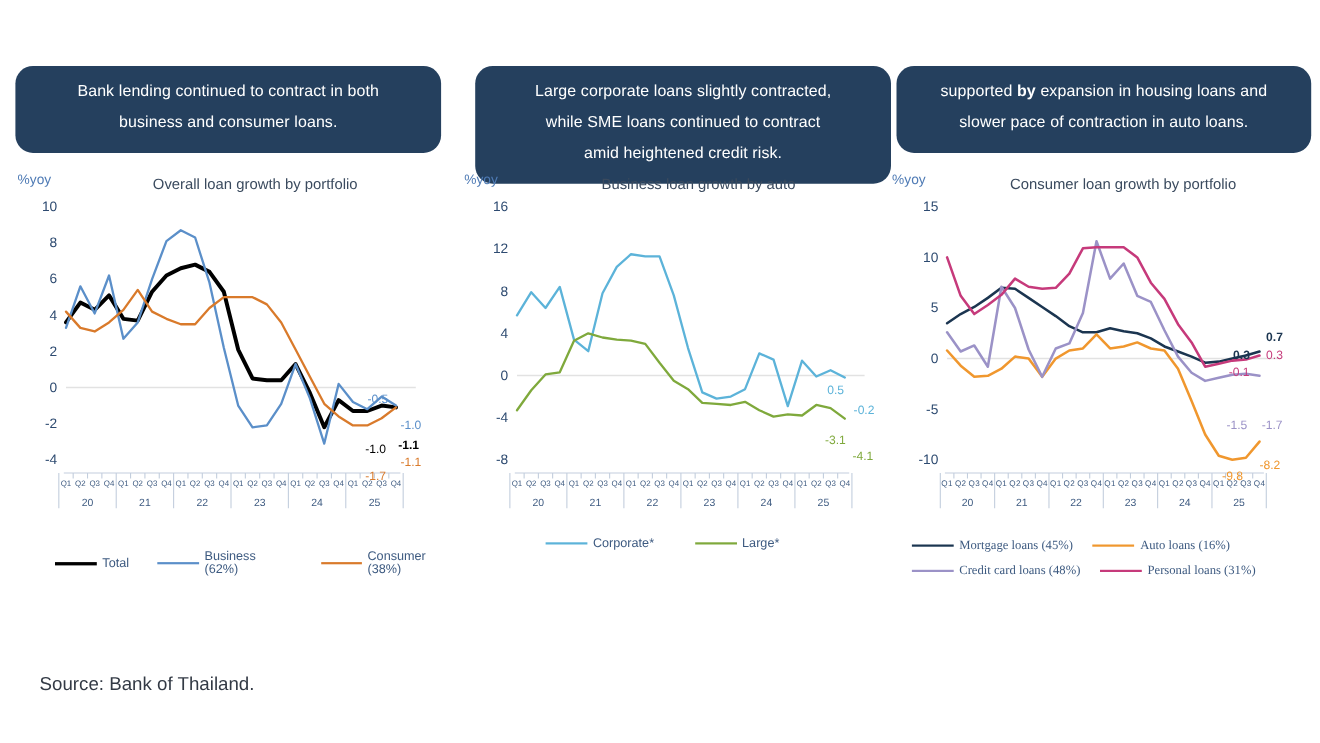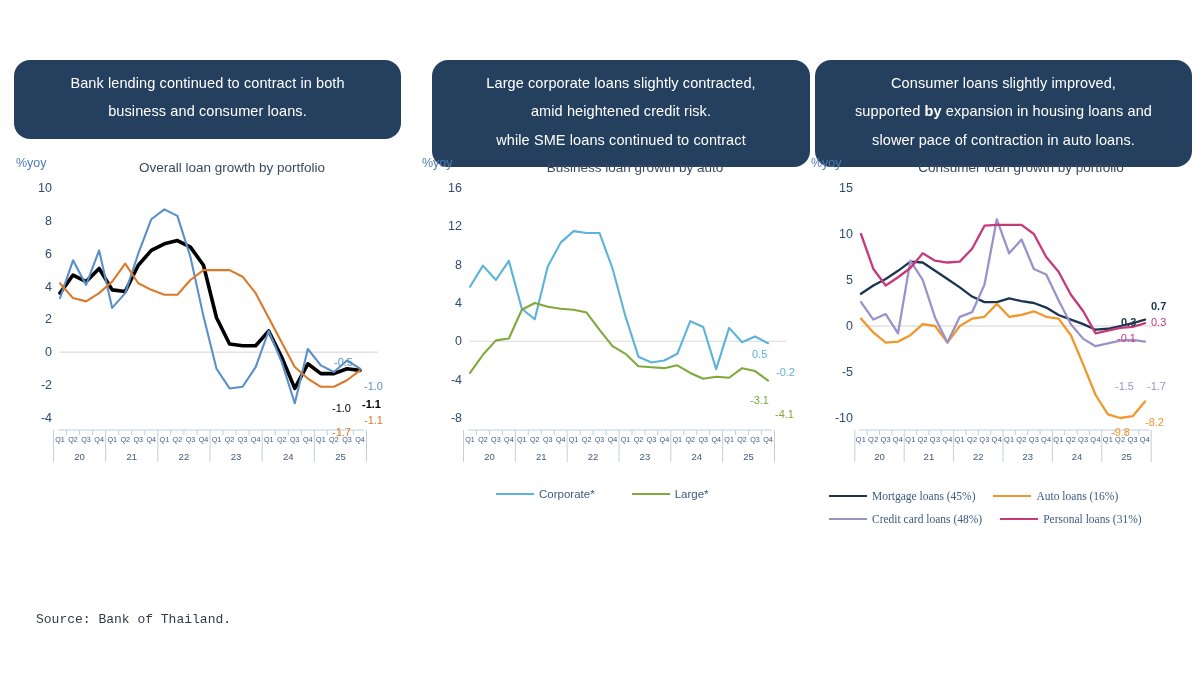--- a/index.html
+++ b/index.html
@@ -58,21 +58,21 @@
   .ytick-year { font-size:9.5px; fill:#3d5a80; font-family:"Liberation Sans", sans-serif; }
   .dlabel { font-size:11px; font-family:"Liberation Sans", sans-serif; }
 
   .legend { position:absolute; font-size:11.5px; color:#3d5a80; }
   .legend-row { display:flex; align-items:center; }
   .lg-item { display:flex; align-items:center; }
   .swatch { display:inline-block; width:38px; height:0; border-top-style:solid; margin-right:5px; }
 
   .source {
     position:absolute; left:36px; top:612px;
-    font-size:13px; color:#333a45;font-family:Liberation Mono, monospace;
+    font-size:17px; color:#333a45;
   }
 </style>
 </head>
 <body>
 
 <div class="slide">
 
   <div class="panels">
 
     <div class="panel p1">
@@ -153,27 +153,43 @@
             <polyline points="46,130.07142857142856 59.04347826086956,92.28571428571428 72.08695652173913,116.92857142857144 85.13043478260869,82.42857142857144 98.17391304347825,139.92857142857144 111.21739130434783,125.14285714285715 124.26086956521739,85.71428571428572 137.30434782608697,51.21428571428572 150.3478260869565,41.35714285714286 163.3913043478261,47.928571428571416 176.43478260869566,88.99999999999997 189.47826086956522,148.14285714285714 202.52173913043478,200.71428571428572 215.56521739130434,220.42857142857144 228.60869565217394,218.78571428571428 241.65217391304347,199.07142857142856 254.69565217391303,162.92857142857144 267.7391304347826,194.14285714285714 280.7826086956522,235.21428571428572 293.82608695652175,181 306.8695652173913,197.42857142857142 319.9130434782609,204 332.95652173913044,192.5 346,200.71428571428572" fill="none" stroke="#5b8fc9" stroke-width="2.1" stroke-linejoin="round" stroke-linecap="round"></polyline>
             <polyline points="46,115.2857142857143 59.04347826086956,130.07142857142856 72.08695652173913,133.35714285714286 85.13043478260869,125.14285714285715 98.17391304347825,113.64285714285714 111.21739130434783,95.57142857142856 124.26086956521739,115.2857142857143 137.30434782608697,121.85714285714286 150.3478260869565,126.78571428571429 163.3913043478261,126.78571428571429 176.43478260869566,112 189.47826086956522,102.14285714285714 202.52173913043478,102.14285714285714 215.56521739130434,102.14285714285714 228.60869565217394,108.71428571428572 241.65217391304347,125.14285714285715 254.69565217391303,149.78571428571428 267.7391304347826,174.42857142857144 280.7826086956522,199.07142857142856 293.82608695652175,210.57142857142856 306.8695652173913,218.78571428571428 319.9130434782609,218.78571428571428 332.95652173913044,212.21428571428572 346,202.35714285714286" fill="none" stroke="#d97a2b" stroke-width="2.1" stroke-linejoin="round" stroke-linecap="round"></polyline>
             <text x="320" y="198" class="dlabel" fill="#5b8fc9">-0.5</text>
             <text x="350" y="222" class="dlabel" fill="#5b8fc9">-1.0</text>
             <text x="318" y="244" class="dlabel" fill="#000000">-1.0</text>
             <text x="348" y="240" class="dlabel" fill="#000000" font-weight="bold">-1.1</text>
             <text x="318" y="268" class="dlabel" fill="#d97a2b">-1.7</text>
             <text x="350" y="256" class="dlabel" fill="#d97a2b">-1.1</text>
           </svg>
       </div>
+      <div class="legend" style="left:36px; top:440px; width:370px;">
+        <div class="legend-row" id="leg0a" style="gap:26px;">
+            <span class="lg-item">
+              <span class="swatch" style="border-top-width:3px;border-top-color:#000000;"></span>
+              <span>Total</span>
+            </span>
+            <span class="lg-item">
+              <span class="swatch" style="border-top-width:2px;border-top-color:#5b8fc9;"></span>
+              <span>Business (62%)</span>
+            </span>
+            <span class="lg-item">
+              <span class="swatch" style="border-top-width:2px;border-top-color:#d97a2b;"></span>
+              <span>Consumer (38%)</span>
+            </span>
+          </div>
+      </div>
     </div>
 
     <div class="panel p2">
       <div class="callout c2" id="callout-1">
           <div>Large corporate loans slightly contracted,</div>
+          <div>while SME loans continued to contract</div>
           <div>amid heightened credit risk.</div>
-          <div>while SME loans continued to contract</div>
         </div>
       <div class="axis-unit" style="left:2px; top:96px;">%yoy</div>
       <div class="chart-title" style="left:20px; top:100px;">Business loan growth by auto</div>
       <div class="plotwrap" style="left:0px; top:108px;">
         <svg class="plot" id="svg1" width="390" height="380" viewBox="0 0 390 380">
             <text x="42" y="254" text-anchor="end" class="ytick">-8</text>
             <text x="42" y="215.66666666666669" text-anchor="end" class="ytick">-4</text>
             <text x="42" y="177.33333333333334" text-anchor="end" class="ytick">0</text>
             <text x="42" y="139" text-anchor="end" class="ytick">4</text>
             <text x="42" y="100.66666666666669" text-anchor="end" class="ytick">8</text>
@@ -253,21 +269,20 @@
             <span class="lg-item">
               <span class="swatch" style="border-top-width:2px;border-top-color:#7fa93c;"></span>
               <span>Large*</span>
             </span>
           </div>
       </div>
     </div>
 
     <div class="panel p3">
       <div class="callout c3" id="callout-2">
-          <div>Consumer loans slightly improved,</div>
           <div>supported <b>by</b> expansion in housing loans and</div>
           <div>slower pace of contraction in auto loans.</div>
         </div>
       <div class="axis-unit" style="left:-4px; top:96px;">%yoy</div>
       <div class="chart-title" style="left:16px; top:100px;">Consumer loan growth by portfolio</div>
       <div class="plotwrap" style="left:0px; top:108px;">
         <svg class="plot" id="svg2" width="380" height="380" viewBox="0 0 380 380">
             <text x="38" y="254" text-anchor="end" class="ytick">-10</text>
             <text x="38" y="208" text-anchor="end" class="ytick">-5</text>
             <text x="38" y="162" text-anchor="end" class="ytick">0</text>

